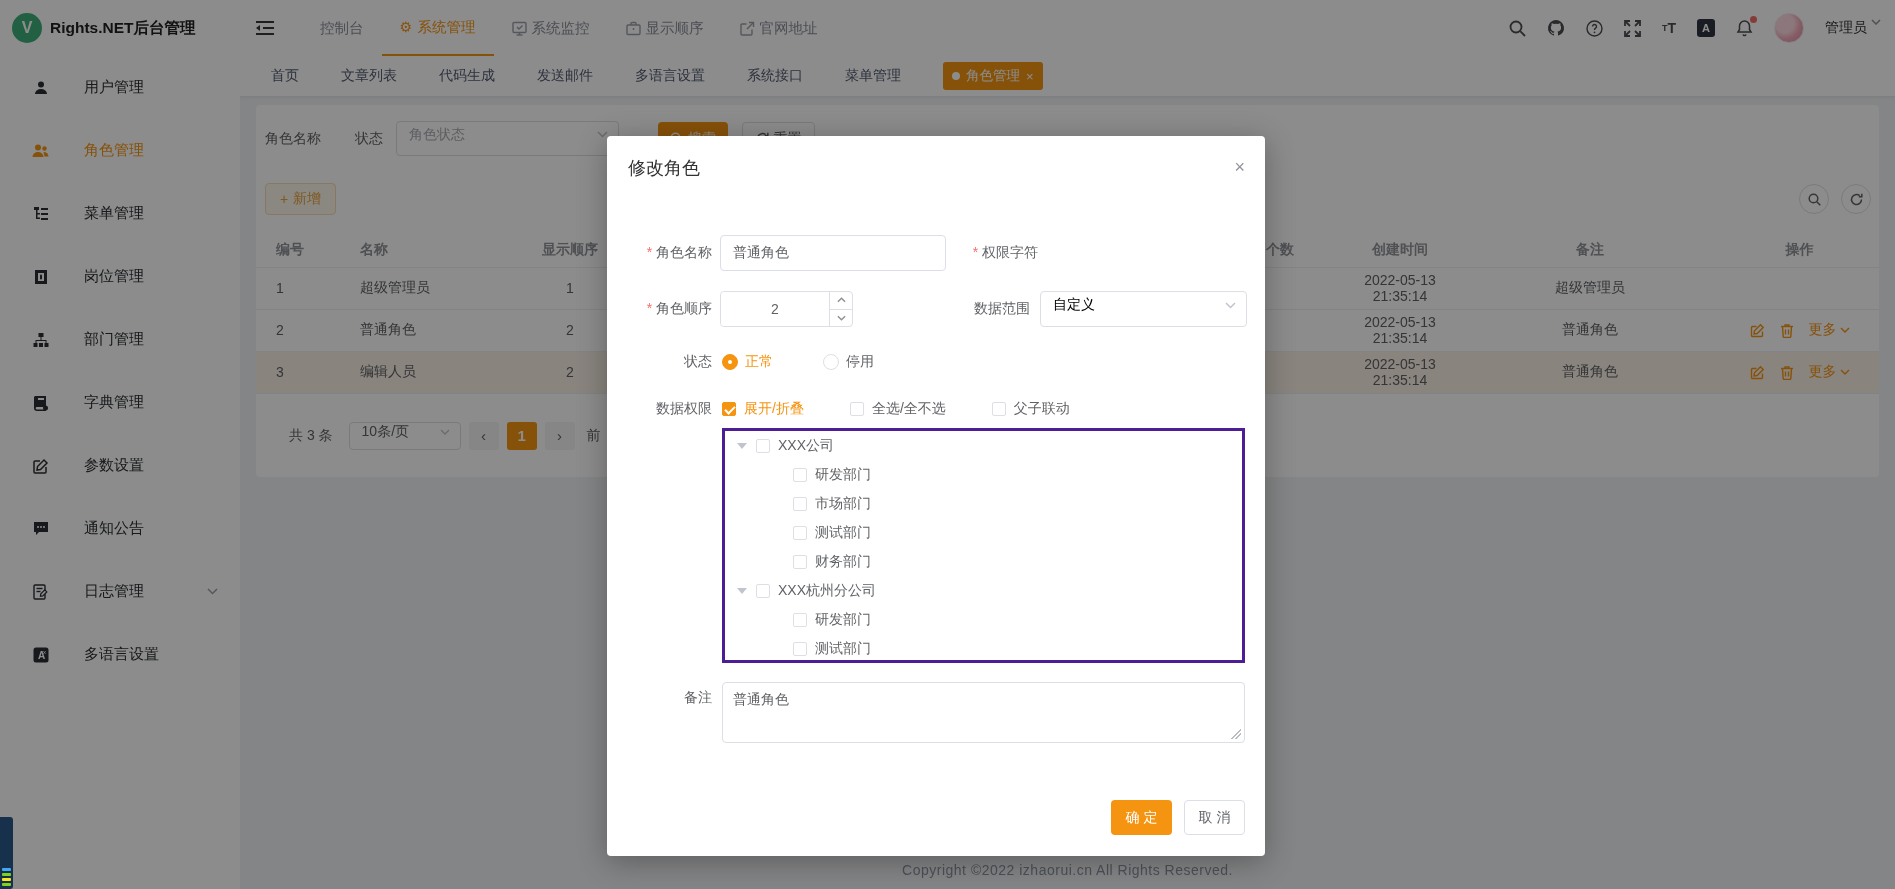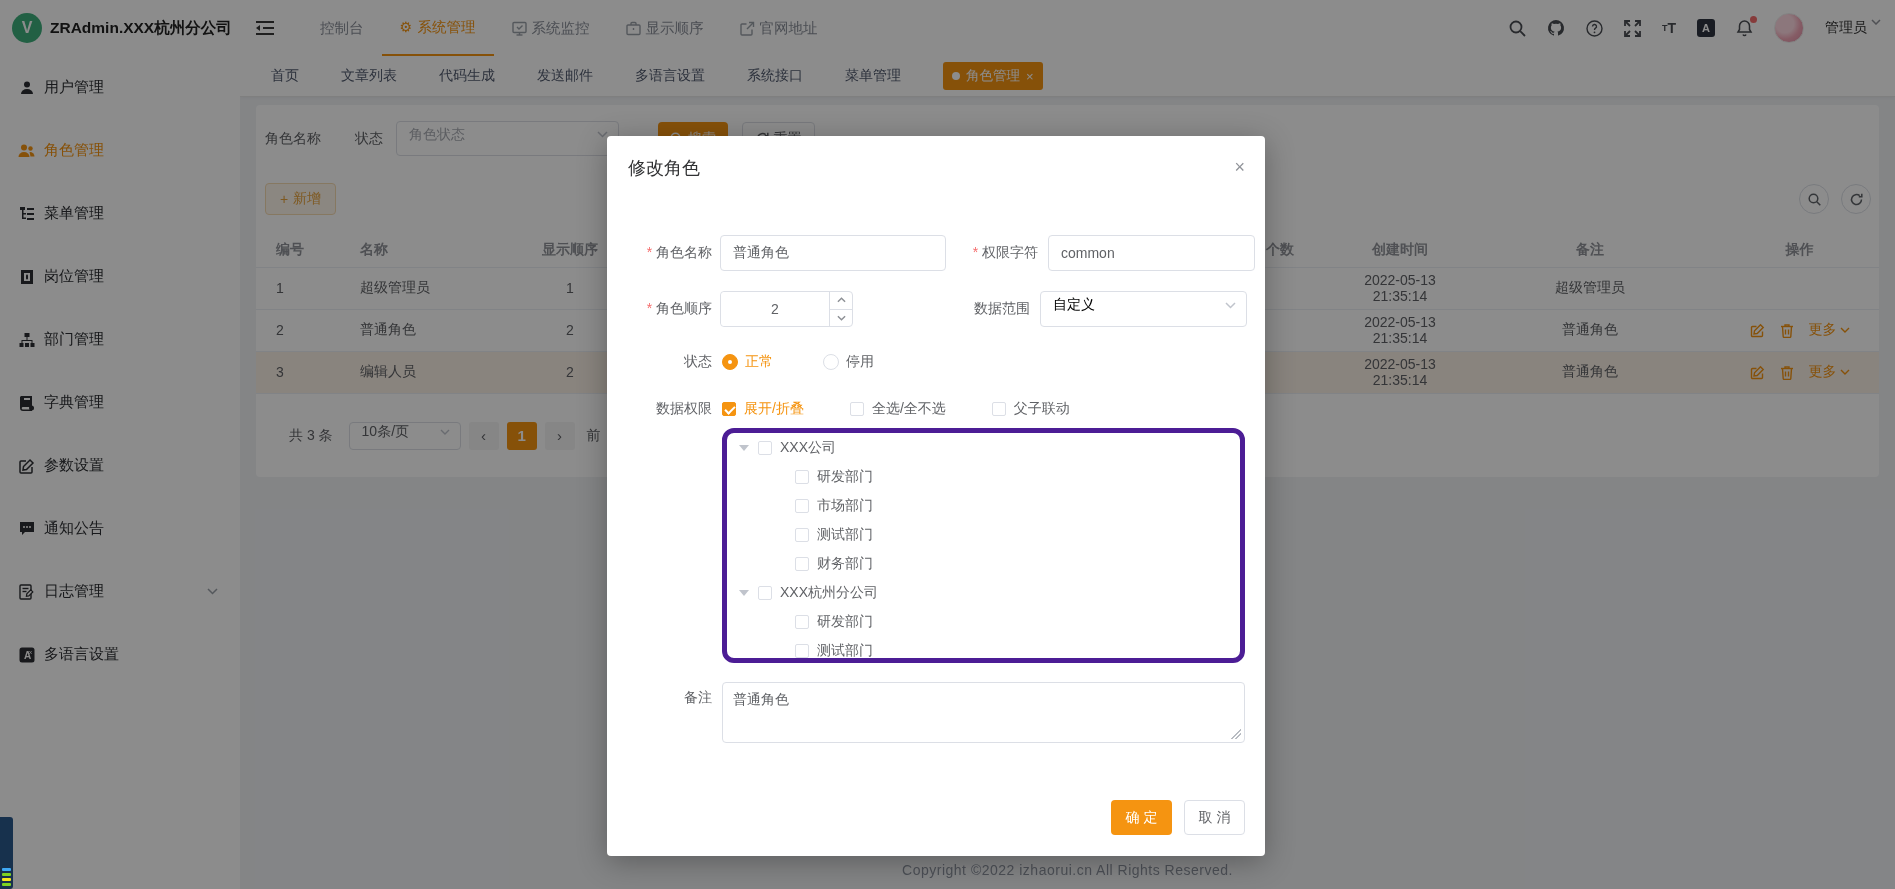--- a/index.html
+++ b/index.html
@@ -26,21 +26,21 @@
   .hicon{color:#4a4d53;cursor:pointer;position:relative;display:flex;align-items:center;}
   .bell-dot{position:absolute;top:-3px;right:-4px;width:7px;height:7px;border-radius:50%;background:var(--danger);}
   .lang-box{width:18px;height:18px;border-radius:3px;background:#2f3440;color:#fff;font-size:11px;font-weight:bold;display:flex;align-items:center;justify-content:center;}
   .fontsize-ic{font-weight:bold;color:#4a4d53;font-size:14px;}
   .fontsize-ic small{font-size:9px;}
   .avatar{width:30px;height:30px;border-radius:50%;background:radial-gradient(circle at 35% 35%,#ffd9e2 0 35%,#f3a7b8 60%,#d98ca3);border:1px solid #eee;}
   .uname{font-size:14px;color:#333;display:flex;gap:4px;cursor:pointer;}
 
   
   .sidebar{position:absolute;left:0;top:56px;width:240px;height:833px;background:#fff;z-index:9;}
-  .side-item{height:63px;display:flex;align-items:center;padding-left:18px;font-size:15px;color:#2d2f33;cursor:pointer;}
+  .side-item{height:63px;display:flex;align-items:center;padding-left:32px;font-size:15px;color:#2d2f33;cursor:pointer;gap:26px;}
   .side-item .sicon{width:17px;display:flex;justify-content:center;color:#2d2f33;}
   .side-item .slabel{margin-left:9px;}
   .side-item.active{color:var(--accent);}
   .side-item.active .sicon{color:var(--accent);}
   .side-item .chev{margin-left:auto;margin-right:22px;color:#9aa0a8;}
 
   
   .tabsbar{position:absolute;left:240px;top:56px;width:1655px;height:41px;background:#fff;border-bottom:1px solid #e8e8e8;display:flex;align-items:center;padding-left:31px;z-index:8;box-shadow:0 1px 3px rgba(0,0,0,.04);}
   .tab{font-size:14px;color:#515a6e;margin-right:42px;cursor:pointer;white-space:nowrap;}
   .tab-active{display:flex;align-items:center;gap:6px;background:var(--accent);color:#fff;font-size:13.5px;border-radius:3px;padding:5px 9px;margin-right:0;cursor:pointer;}
@@ -100,21 +100,21 @@
   .radio{width:16px;height:16px;border-radius:50%;border:1px solid var(--bd);background:#fff;position:relative;cursor:pointer;flex:0 0 auto;}
   .radio.on{background:var(--accent);border-color:var(--accent);}
   .radio.on::after{content:"";position:absolute;left:5px;top:5px;width:4px;height:4px;border-radius:50%;background:#fff;}
   .rlab{font-size:14px;color:var(--txt2);margin-left:7px;}
   .rlab.on{color:var(--accent);}
   .cbx{width:14px;height:14px;border-radius:2px;border:1px solid var(--bd);background:#fff;position:relative;cursor:pointer;flex:0 0 auto;}
   .cbx.on{background:var(--accent);border-color:var(--accent);}
   .cbx.on::after{content:"";position:absolute;left:4px;top:1px;width:4px;height:8px;border:solid #fff;border-width:0 2px 2px 0;transform:rotate(45deg);}
   .clab{font-size:14px;color:var(--txt2);margin-left:8px;}
   .clab.on{color:var(--accent);}
-  .treebox{position:absolute;left:115px;top:292px;width:523px;height:235px;border:5px solid #4c1d95;border-radius:12px;overflow:hidden;}
+  .treebox{position:absolute;left:115px;top:292px;width:523px;height:235px;border:3px solid #4c1d95;border-radius:0;overflow:hidden;}
   .tnode{height:29px;display:flex;align-items:center;cursor:pointer;}
   .tnode .caret{width:0;height:0;border-left:5px solid transparent;border-right:5px solid transparent;border-top:6px solid #c0c4cc;margin:0 9px 0 12px;}
   .tnode.lvl1{padding-left:68px;}
   .tnode.lvl0{padding-left:0;}
   .tlabel{font-size:14px;color:var(--txt2);margin-left:8px;}
   .mtextarea{position:absolute;left:115px;top:546px;width:523px;height:61px;border:1px solid var(--bd);border-radius:4px;font-size:14px;color:var(--txt2);padding:8px 10px;resize:none;overflow:hidden;}
   .resize-grip{position:absolute;left:624px;top:593px;width:10px;height:10px;background:
     linear-gradient(135deg,transparent 0 50%,#b8bcc2 50% 56%,transparent 56% 70%,#b8bcc2 70% 76%,transparent 76%);}
   .m-foot{position:absolute;top:664px;right:20px;display:flex;gap:12px;}
   .btn-ok{background:var(--accent);color:#fff;width:61px;height:35px;}
@@ -122,21 +122,21 @@
 
   .debug-widget{position:absolute;left:0;top:817px;width:13px;height:72px;background:#17314d;z-index:60;border-radius:0 3px 3px 0;display:flex;flex-direction:column;justify-content:flex-end;gap:2px;padding:3px 2px;}
   .debug-widget i{display:block;height:3px;border-radius:1px;}
 </style>
 </head>
 <body>
 
 <header class="hdr">
   <div class="logo-area">
     <div class="logo-circle">V</div>
-    <div class="app-title">ZRAdmin.XXX杭州分公司</div>
+    <div class="app-title">Rights.NET后台管理</div>
   </div>
   <div class="hamburger">
     <svg width="18" height="16" viewBox="0 0 18 16">
         <g stroke="currentColor" stroke-width="2">
           <line x1="0" y1="2" x2="18" y2="2"></line>
           <line x1="7" y1="8" x2="18" y2="8"></line>
           <line x1="0" y1="14" x2="18" y2="14"></line>
         </g>
         <path d="M0 8 L4 5 V11 Z" fill="currentColor"></path>
       </svg>
@@ -536,21 +536,20 @@
 <div class="overlay" style="background: rgba(0, 0, 0, 0.45);"></div>
 
 <div class="modal">
   <div class="m-title">修改角色</div>
   <span class="m-close">×</span>
 
   <div class="mrow" style="left:0;top:99px;">
     <span class="mlab w105"><span class="req">角色名称</span></span>
     <input class="minp" style="width: 226px; margin-left: 8px;" value="普通角色">
     <span class="mlab" style="width:84px;margin-left:8px;"><span class="req">权限字符</span></span>
-    <input class="minp" style="width: 207px; margin-left: 10px;" value="common">
   </div>
 
   <div class="mrow" style="left:0;top:155px;">
     <span class="mlab w105"><span class="req">角色顺序</span></span>
     <div class="numwrap" style="margin-left:8px;">
       <input value="2" style="">
       <div class="spin">
         <span>
             <svg width="9" height="6" viewBox="0 0 10 6" fill="none" stroke="currentColor" stroke-width="1.6">
               <path d="M1 5 l4-4 4 4"></path>

